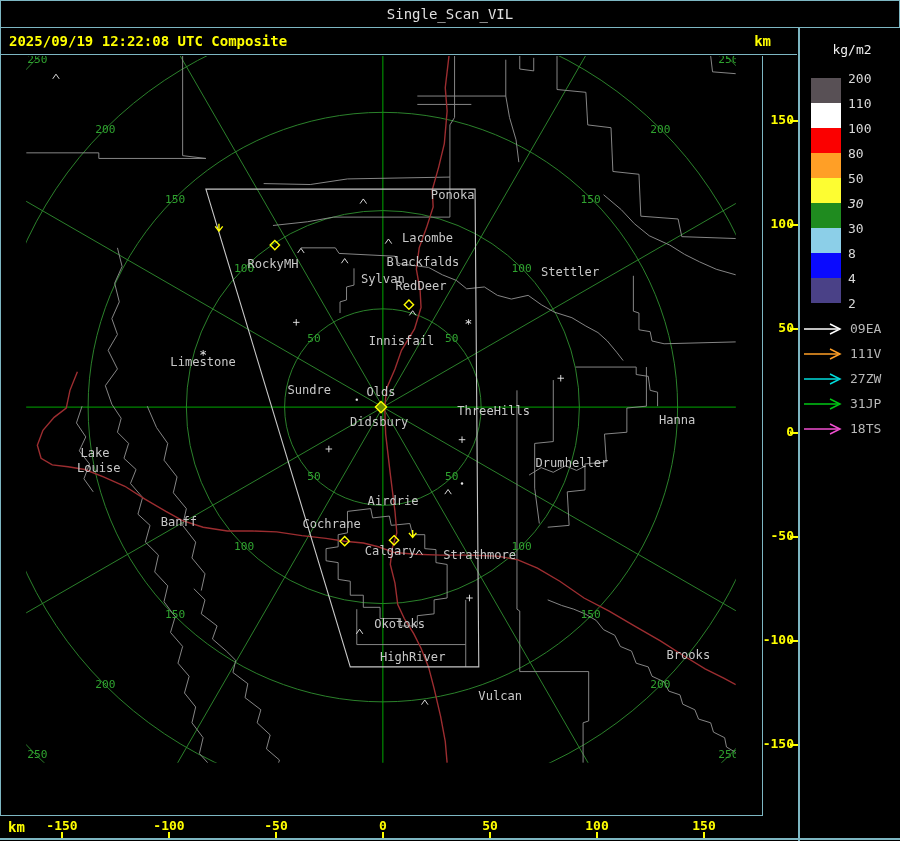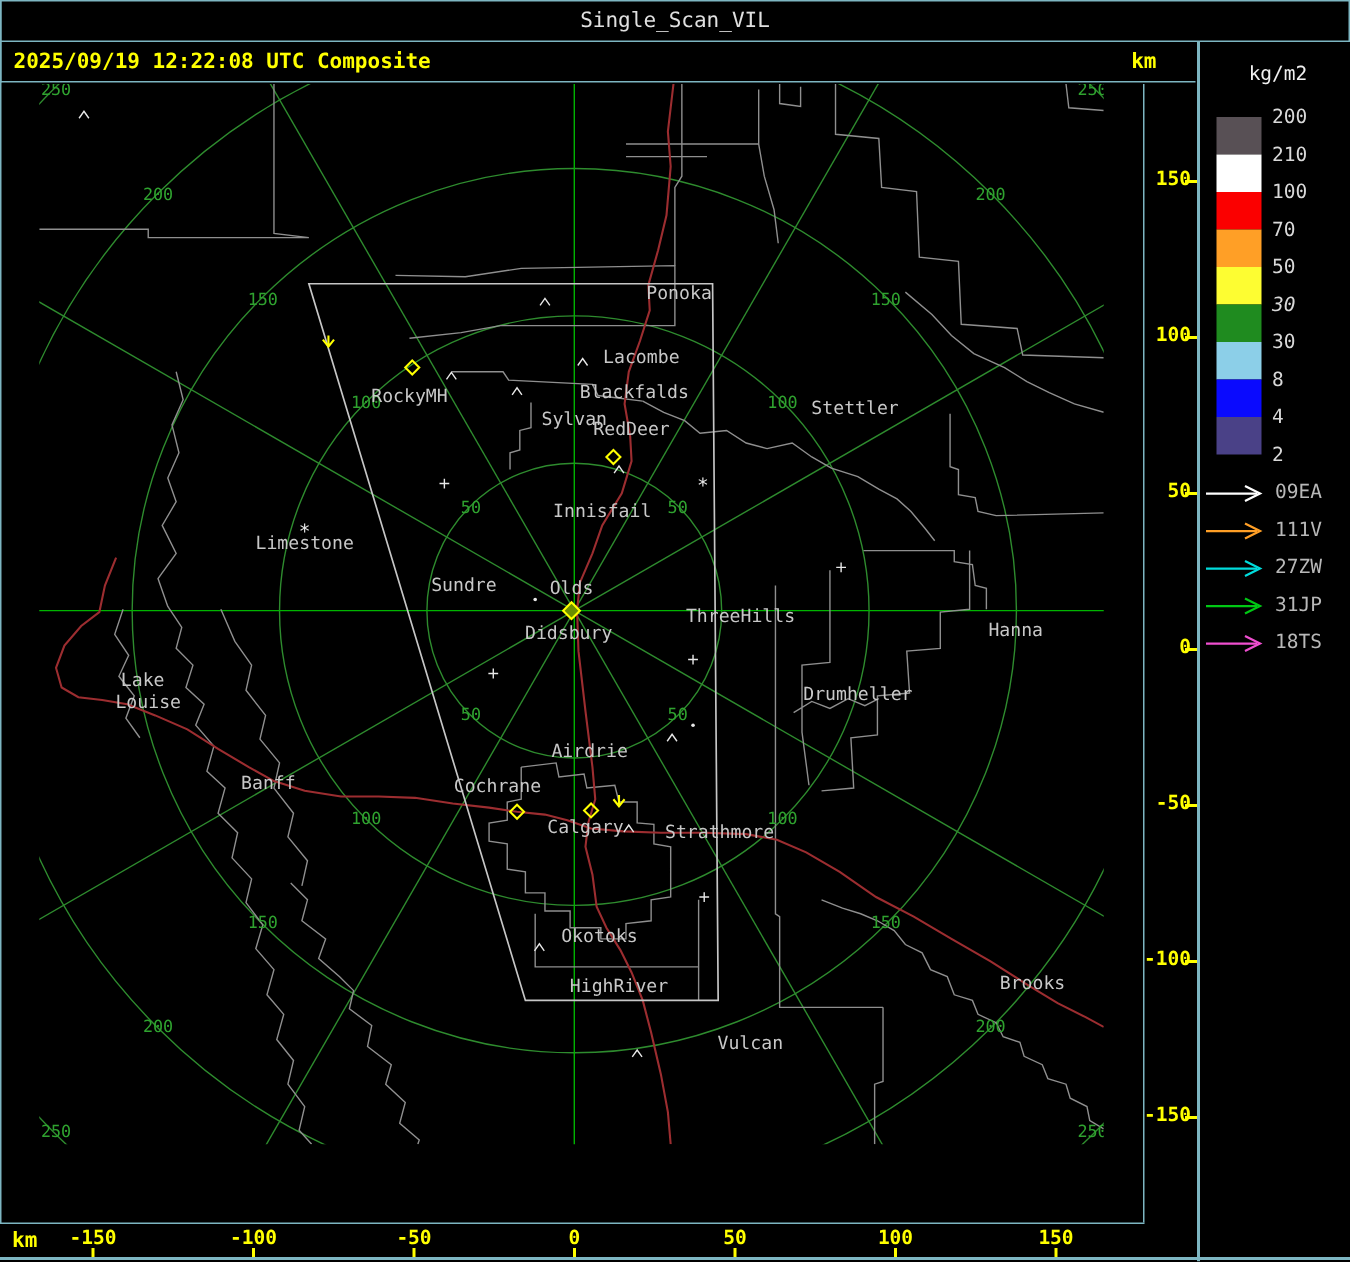--- a/index.html
+++ b/index.html
@@ -272,23 +272,23 @@
       <div class="cbox" style="top: 50px; background: rgb(88, 80, 85);"></div>
       <div class="cbox" style="top: 75px; background: rgb(255, 255, 255);"></div>
       <div class="cbox" style="top: 100px; background: rgb(251, 0, 0);"></div>
       <div class="cbox" style="top: 125px; background: rgb(255, 159, 38);"></div>
       <div class="cbox" style="top: 150px; background: rgb(253, 253, 50);"></div>
       <div class="cbox" style="top: 175px; background: rgb(31, 139, 31);"></div>
       <div class="cbox" style="top: 200px; background: rgb(140, 207, 232);"></div>
       <div class="cbox" style="top: 225px; background: rgb(10, 10, 254);"></div>
       <div class="cbox" style="top: 250px; background: rgb(74, 65, 135);"></div>
       <span class="cboxlabel" style="top: 43px;">200</span>
-      <span class="cboxlabel" style="top: 68px;">210</span>
+      <span class="cboxlabel" style="top: 68px;">110</span>
       <span class="cboxlabel" style="top: 93px;">100</span>
-      <span class="cboxlabel" style="top: 118px;">70</span>
+      <span class="cboxlabel" style="top: 118px;">80</span>
       <span class="cboxlabel" style="top: 143px;">50</span>
       <span class="cboxlabel" style="top: 168px; font-style: italic;">30</span>
       <span class="cboxlabel" style="top: 193px;">30</span>
       <span class="cboxlabel" style="top: 218px;">8</span>
       <span class="cboxlabel" style="top: 243px;">4</span>
       <span class="cboxlabel" style="top: 268px;">2</span>
     </div>
   <div id="arrowlegend">
       <div class="arrowrow" style="top: 295px;">
         <svg width="46" height="12" style="position: absolute; left: 2px; top: 0px;">

